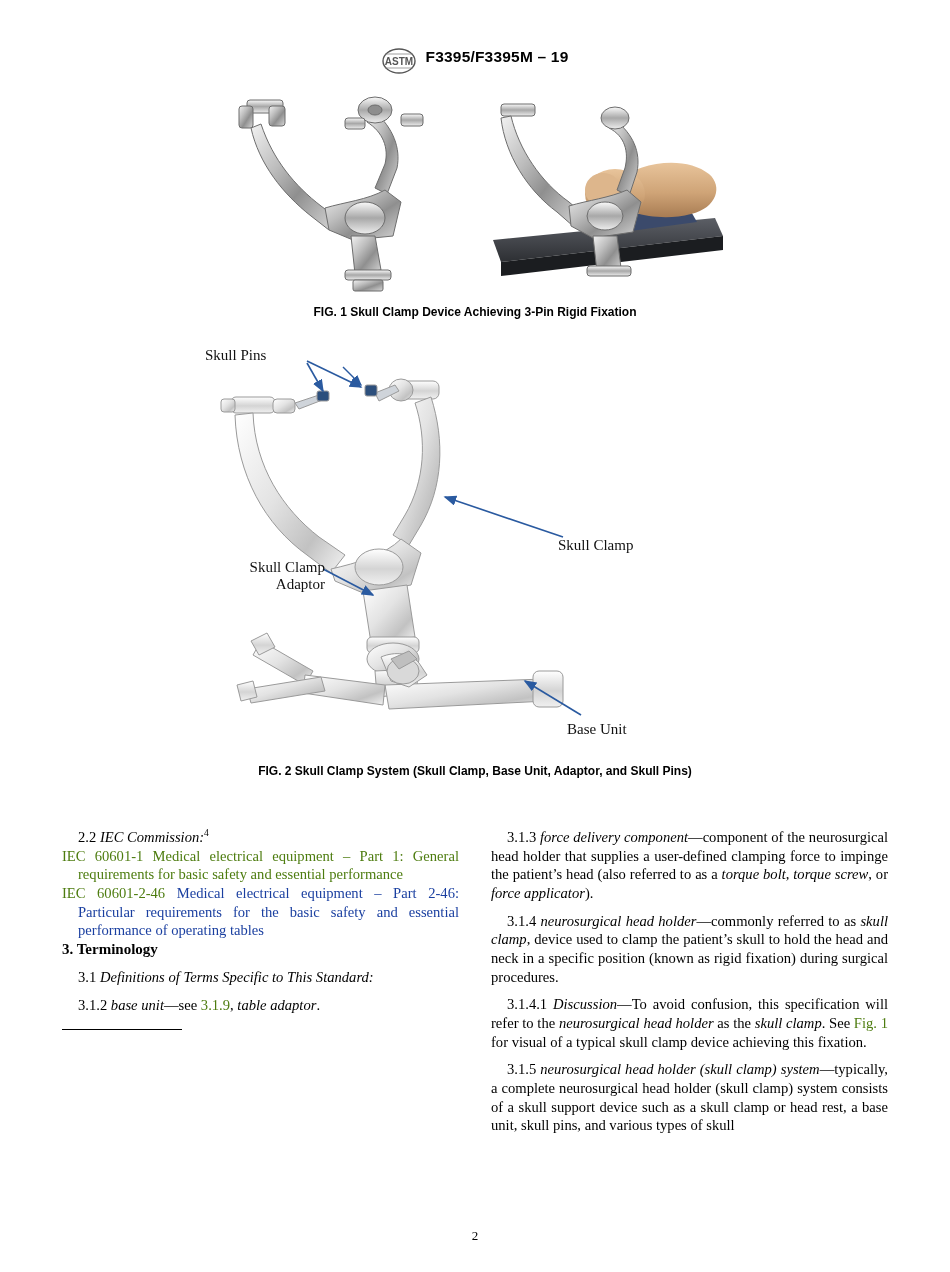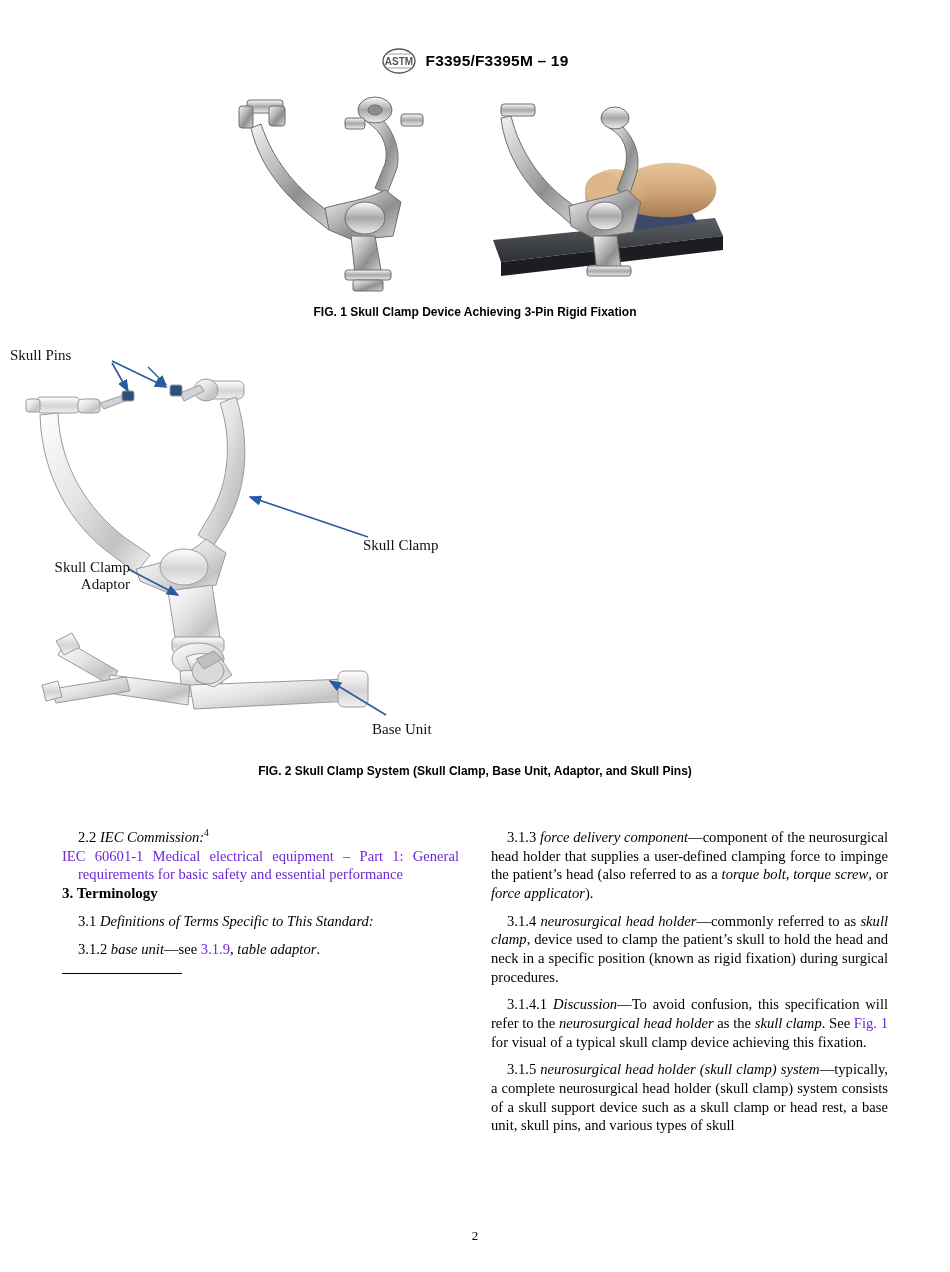--- a/index.html
+++ b/index.html
@@ -18,21 +18,21 @@
     position: relative;
     width: 950px;
     height: 1272px;
     box-sizing: border-box;
     padding: 0;
   }
 
   
   .header {
     display: flex;
-    align-items: center;
+    align-items: flex-start;
     justify-content: center;
     gap: 10px;
     padding-top: 48px;
   }
   .astm-logo {
     width: 34px;
     height: 26px;
     position: relative;
     flex: 0 0 auto;
   }
@@ -67,21 +67,21 @@
     font-family: "Liberation Sans", sans-serif;
     font-weight: bold;
     font-size: 12px;
     margin-top: 10px;
   }
 
   
   .fig2-wrap {
     margin-top: 22px;
     display: flex;
-    justify-content: flex-start;
+    justify-content: center;
   }
   .fig2 {
     position: relative;
     width: 560px;
     height: 415px;
   }
   .fig2 svg { display: block; }
   .fig2-label {
     position: absolute;
     font-family: "Liberation Serif", serif;
@@ -110,21 +110,21 @@
     line-height: 1.28;
   }
   .col { width: 397px; }
   .col p { margin: 0 0 0 0; text-align: justify; }
   .indent { text-indent: 16px; }
   .sp { margin-top: 9px !important; }
   .hang {
     padding-left: 16px;
     text-indent: -16px;
   }
-  .red { color: #6d28d9; margin-top: 30px; }
+  .red { color: #4d7c0f; margin-top: 30px; }
   .blue { color: #1a3fa0; }
   .it { font-style: italic; }
   sup { font-size: 9.5px; vertical-align: super; line-height: 0; }
 
   .section-head {
     font-family: "Liberation Serif", serif;
     font-weight: bold;
     font-size: 15px;
     margin-top: 14px;
   }
@@ -341,20 +341,23 @@
 
         <p class="indent">
           <span>2.2</span>
           <span class="it">IEC Commission:</span><sup>4</sup>
         </p>
 
         <p class="hang">
           <span class="red">IEC 60601-1</span><span class="red"> Medical electrical equipment – Part 1: General requirements for basic safety and essential performance</span>
         </p>
 
+        <p class="hang">
+          <span class="red">IEC 60601-2-46</span><span class="blue"> Medical electrical equipment – Part 2-46: Particular requirements for the basic safety and essential performance of operating tables</span>
+        </p>
 
         <p class="section-head">
           <span>3.</span>
           <span>Terminology</span>
         </p>
 
         <p class="indent sp">
           <span>3.1</span>
           <span class="it">Definitions of Terms Specific to This Standard:</span>
         </p>

